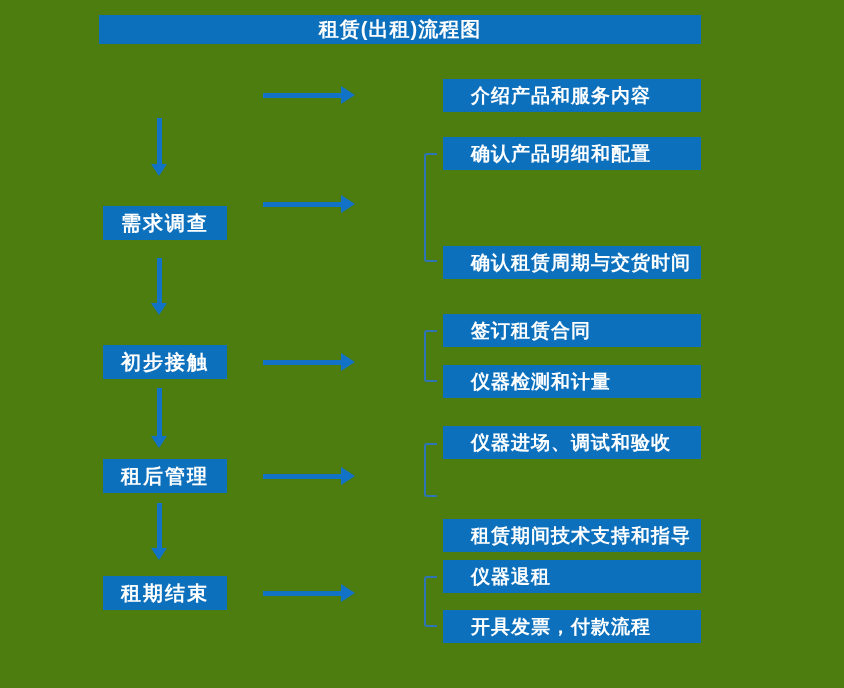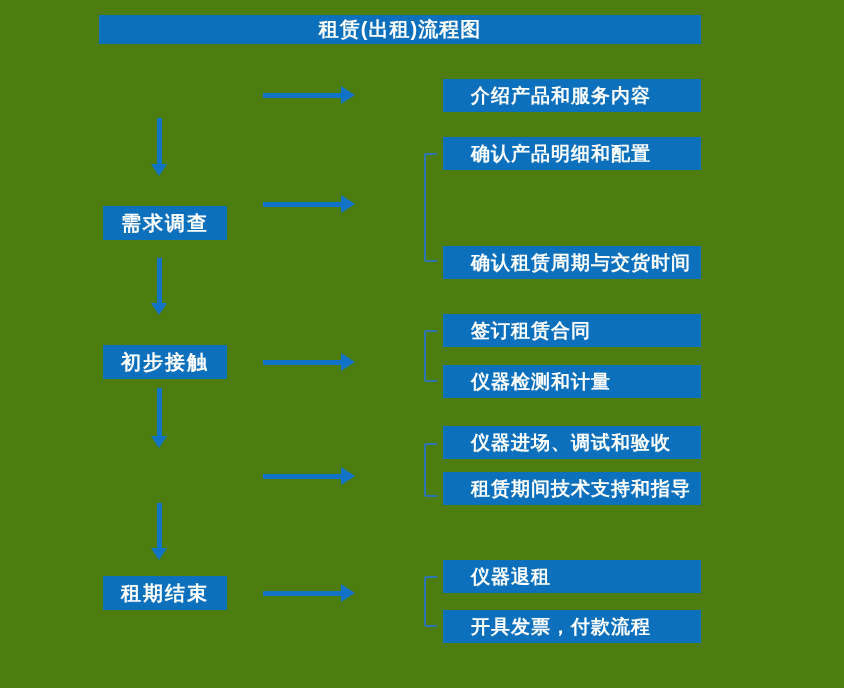--- a/index.html
+++ b/index.html
@@ -47,20 +47,21 @@
 </style>
 </head>
 <body>
 
 <div class="canvas">
 
   <div class="box title-bar">租赁(出租)流程图</div>
 
   <div class="box step" style="top:206px">需求调查</div>
   <div class="box step" style="top:345px">初步接触</div>
+  <div class="box step" style="top:459px">租后管理</div>
   <div class="box step" style="top:576px">租期结束</div>
 
   <div class="v-arrow" style="top:118px;height:58px">
       <div class="stem"></div>
       <div class="head"></div>
     </div>
   <div class="v-arrow" style="top:258px;height:57px">
       <div class="stem"></div>
       <div class="head"></div>
     </div>
@@ -101,18 +102,18 @@
 
   <div class="box out" style="top:79px">介绍产品和服务内容</div>
 
   <div class="box out" style="top:137px">确认产品明细和配置</div>
   <div class="box out" style="top:246px">确认租赁周期与交货时间</div>
 
   <div class="box out" style="top:314px">签订租赁合同</div>
   <div class="box out" style="top:365px">仪器检测和计量</div>
 
   <div class="box out" style="top:426px">仪器进场、调试和验收</div>
-  <div class="box out" style="top:472px">租赁期间技术支持和指导</div>
+  <div class="box out" style="top:519px">租赁期间技术支持和指导</div>
 
   <div class="box out" style="top:560px">仪器退租</div>
   <div class="box out" style="top:610px">开具发票，付款流程</div>
 
 </div>
 
 </body></html>

